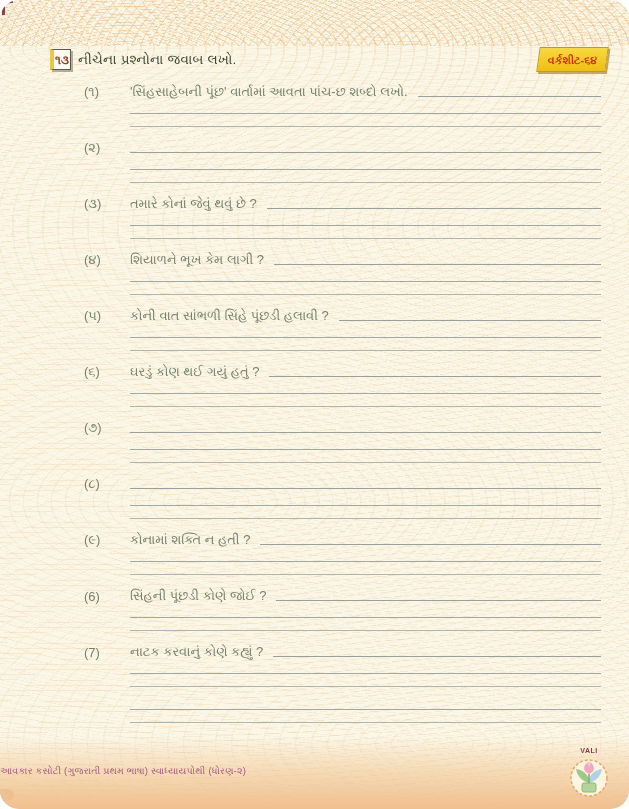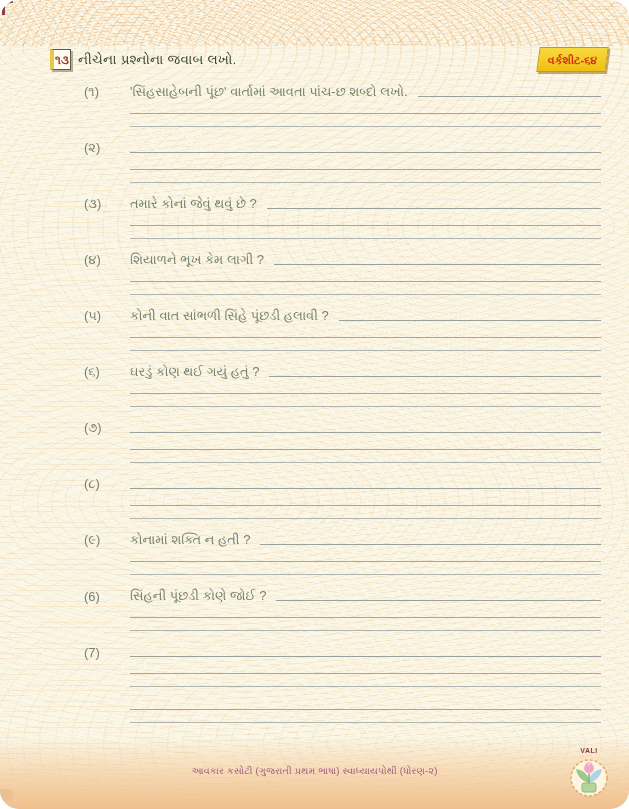--- a/index.html
+++ b/index.html
@@ -83,21 +83,21 @@
   .ans-line.l1 { margin-top:13px; }
   .ans-line.l2 { margin-top:12px; border-bottom-color:#b0b5af; }
 
   
   .footer-band {
     position:absolute; left:0; right:0; bottom:0; height:72px;
     background:linear-gradient(to bottom, rgba(243,199,149,0) 0%, rgba(243,199,149,.55) 45%, #f0bf8d 100%);
   }
   .footer-text {
     position:absolute; left:0; right:0; bottom:32px;
-    text-align:center; color:#a05a80; font-size:9.5px; letter-spacing:.2px;
+    color:#a05a80; font-size:9.5px; letter-spacing:.2px;
   }
   .publisher-logo {
     position:absolute; right:16px; bottom:4px; width:48px; height:60px;
   }
   .logo-label {
     position:absolute; top:2px; left:0; right:0; text-align:center;
     color:#8a3b52; font-size:7px; font-weight:bold; letter-spacing:.5px;
   }
 </style>
 </head>
@@ -214,20 +214,21 @@
         <span class="q-text">સિંહની પૂંછડી કોણે જોઈ ?</span>
         <span class="q-fill-line"></span>
       </div>
       <div class="ans-line l1"></div>
       <div class="ans-line l2"></div>
     </div>
 
     <div class="q-block">
       <div class="q-row">
         <span class="q-num">(7)</span>
+        <span class="q-text">નાટક કરવાનું કોણે કહ્યું ?</span>
         <span class="q-fill-line"></span>
       </div>
       <div class="ans-line l1"></div>
       <div class="ans-line l2"></div>
     </div>
 
     <div class="q-block">
       <div class="ans-line l1"></div>
       <div class="ans-line l2"></div>
     </div>

